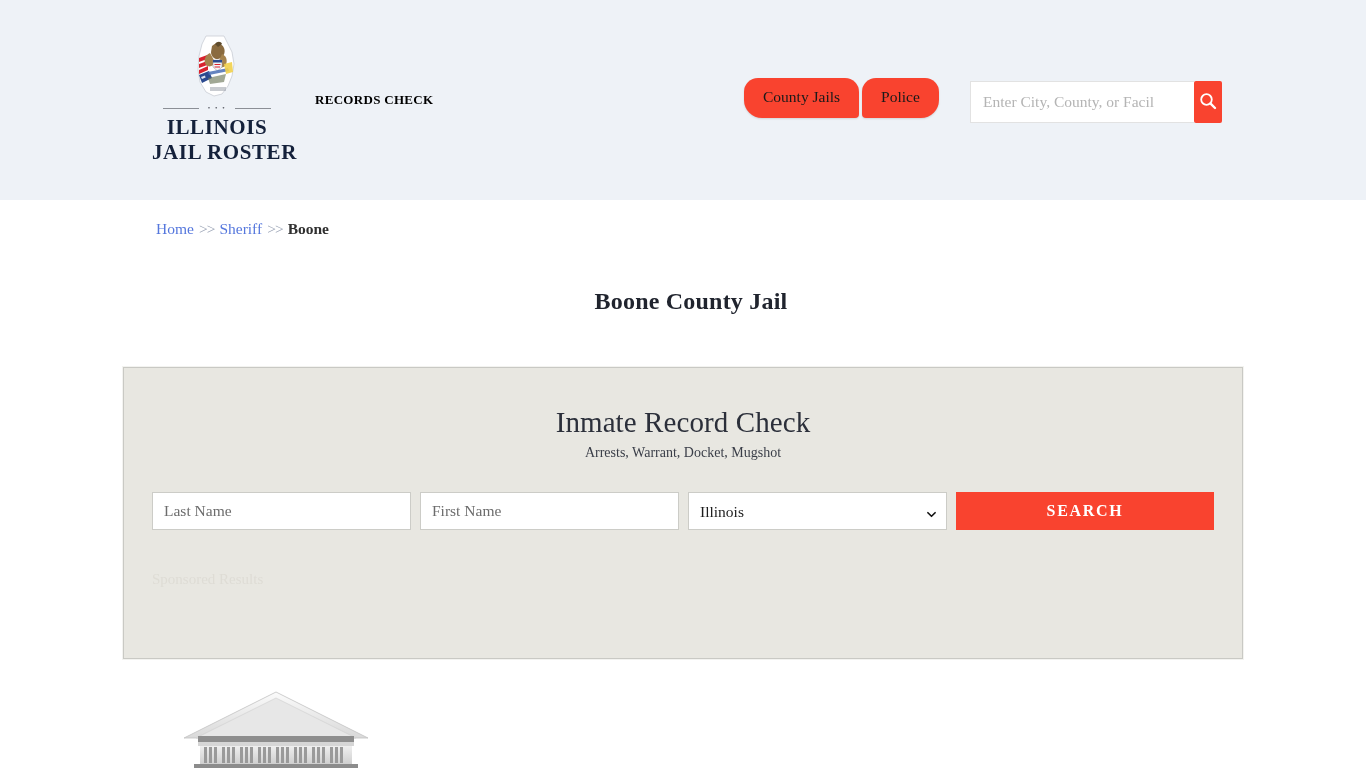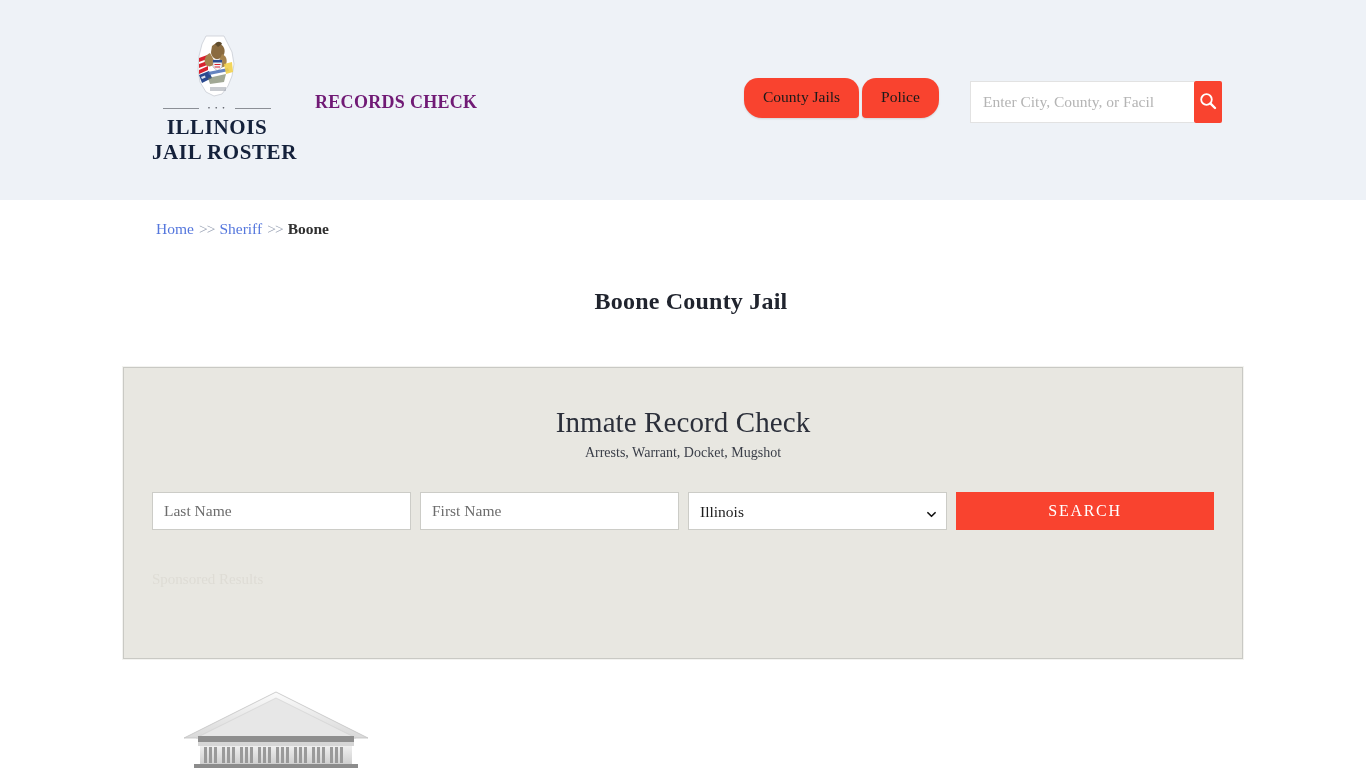--- a/index.html
+++ b/index.html
@@ -73,24 +73,24 @@
     line-height: 25px;
     letter-spacing: 0.6px;
     white-space: nowrap;
   }
 
   .records-check {
     position: absolute;
     left: 315px;
     top: 92px;
     font-family: "Liberation Serif", "DejaVu Serif", serif;
-    font-size: 18px;
+    font-size: 13px;
     font-weight: bold;
     letter-spacing: 0.3px;
-    color: #701a75;
+    color: #000000;
     white-space: nowrap;
   }
 
   
   .nav-tabs {
     position: absolute;
     left: 722px;
     top: 78px;
     height: 40px;
     display: flex;
@@ -265,21 +265,21 @@
     pointer-events: none;
   }
   .search-submit {
     flex: 1 1 auto;
     height: 38px;
     background: #f9432f;
     border: none;
     color: #ffffff;
     font-family: "Liberation Serif", "DejaVu Serif", serif;
     font-size: 16px;
-    font-weight: normal;
+    font-weight: bold;
     letter-spacing: 1.7px;
     cursor: pointer;
   }
   .sponsored {
     margin: 41px 0 0 28px;
     font-family: "Liberation Serif", "DejaVu Serif", serif;
     font-size: 15px;
     color: #dedcd5;
   }
 

